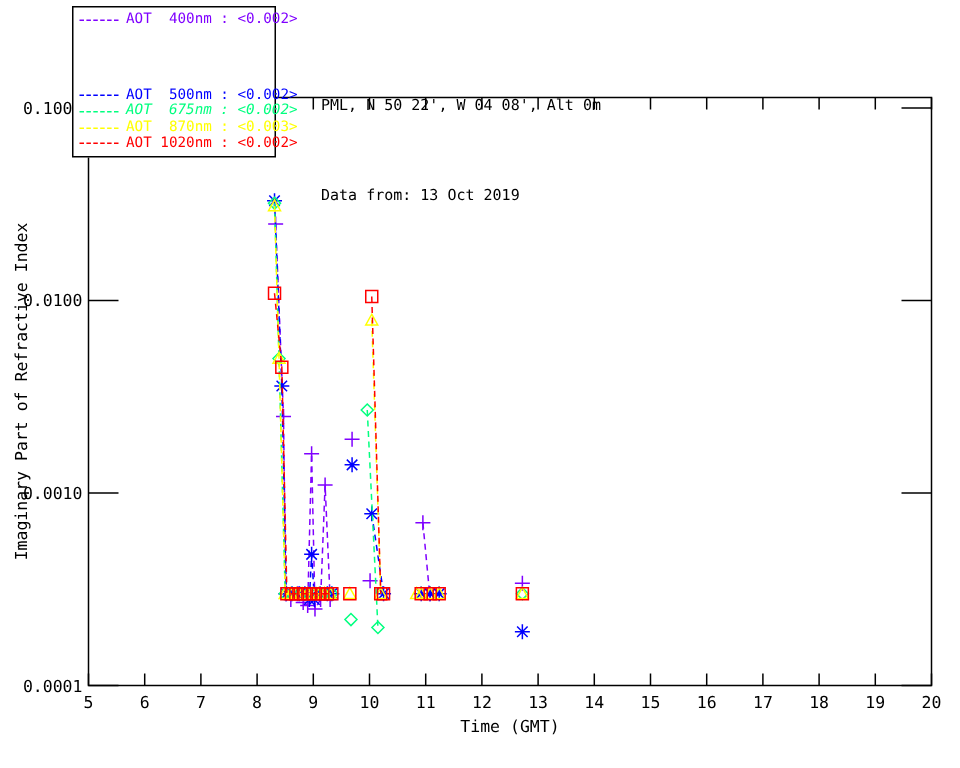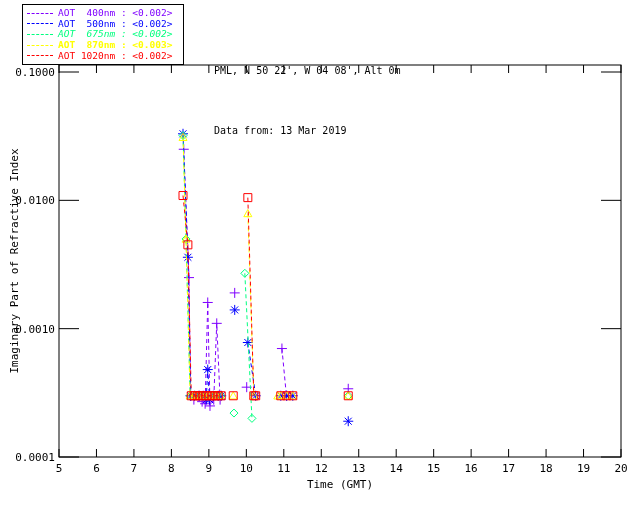--- a/index.html
+++ b/index.html
@@ -1,21 +1,21 @@
 <!DOCTYPE html>
 <html><head>
 <meta charset="utf-8">
 <style>
   html,body{margin:0;padding:0;background:#ffffff;}
   .screen{
     position:relative;width:640px;height:512px;background:#ffffff;overflow:hidden;
     font-family:"DejaVu Sans Mono", monospace;
   }
   .legend{
-    position:absolute;left:22px;top:4px;width:162px;
+    position:absolute;left:48px;top:4px;width:136px;
     border:1px solid #000;background:#ffffff;
     padding:3px 3px 3px 4px;box-sizing:border-box;
   }
   .legend-row{display:flex;align-items:center;height:10.6px;font-size:9.5px;line-height:10px;}
   .legend-swatch{flex:0 0 26px;height:0;border-top:1px dashed currentColor;margin-right:5px;}
   .legend-label{white-space:pre;}
   .header{
     position:absolute;left:214px;top:21px;color:#000;
     font-size:10px;line-height:20px;white-space:pre;
   }
@@ -199,36 +199,36 @@
         <path d="M288.79200000000003 391.7694389776433H296.79200000000003V399.7694389776433H288.79200000000003Z" stroke="#FF0000" fill="none" stroke-width="1"></path>
         <path d="M344.2426666666667 391.7694389776433H352.2426666666667V399.7694389776433H344.2426666666667Z" stroke="#FF0000" fill="none" stroke-width="1"></path>
       </g>
     </svg>
 
   <div class="legend">
     <div class="legend-row" style="color: rgb(127, 0, 255);">
       <span class="legend-swatch"></span>
       <span class="legend-label">AOT  400nm : &lt;0.002&gt;</span>
     </div>
-    <div class="legend-row" style="color: rgb(0, 0, 255);">
+    <div class="legend-row" style="color: rgb(0, 0, 255); margin-top: 40px;">
       <span class="legend-swatch"></span>
       <span class="legend-label">AOT  500nm : &lt;0.002&gt;</span>
     </div>
     <div class="legend-row" style="color: rgb(0, 255, 127); font-style: italic;">
       <span class="legend-swatch"></span>
       <span class="legend-label">AOT  675nm : &lt;0.002&gt;</span>
     </div>
-    <div class="legend-row" style="color: rgb(255, 255, 0); font-weight: bold;">
+    <div class="legend-row" style="color: rgb(255, 255, 0);">
       <span class="legend-swatch"></span>
       <span class="legend-label">AOT  870nm : &lt;0.003&gt;</span>
     </div>
     <div class="legend-row" style="color: rgb(255, 0, 0); text-align: center;">
       <span class="legend-swatch"></span>
       <span class="legend-label">AOT 1020nm : &lt;0.002&gt;</span>
     </div>
   </div>
 
   <div class="header">
     <div>PML, N 50 22', W 04 08', Alt 0m</div>
-    <div>Data from: 13 Mar 2019</div>
+    <div>Data from: 13 Oct 2019</div>
   </div>
 
 </div>
 
 </body></html>

